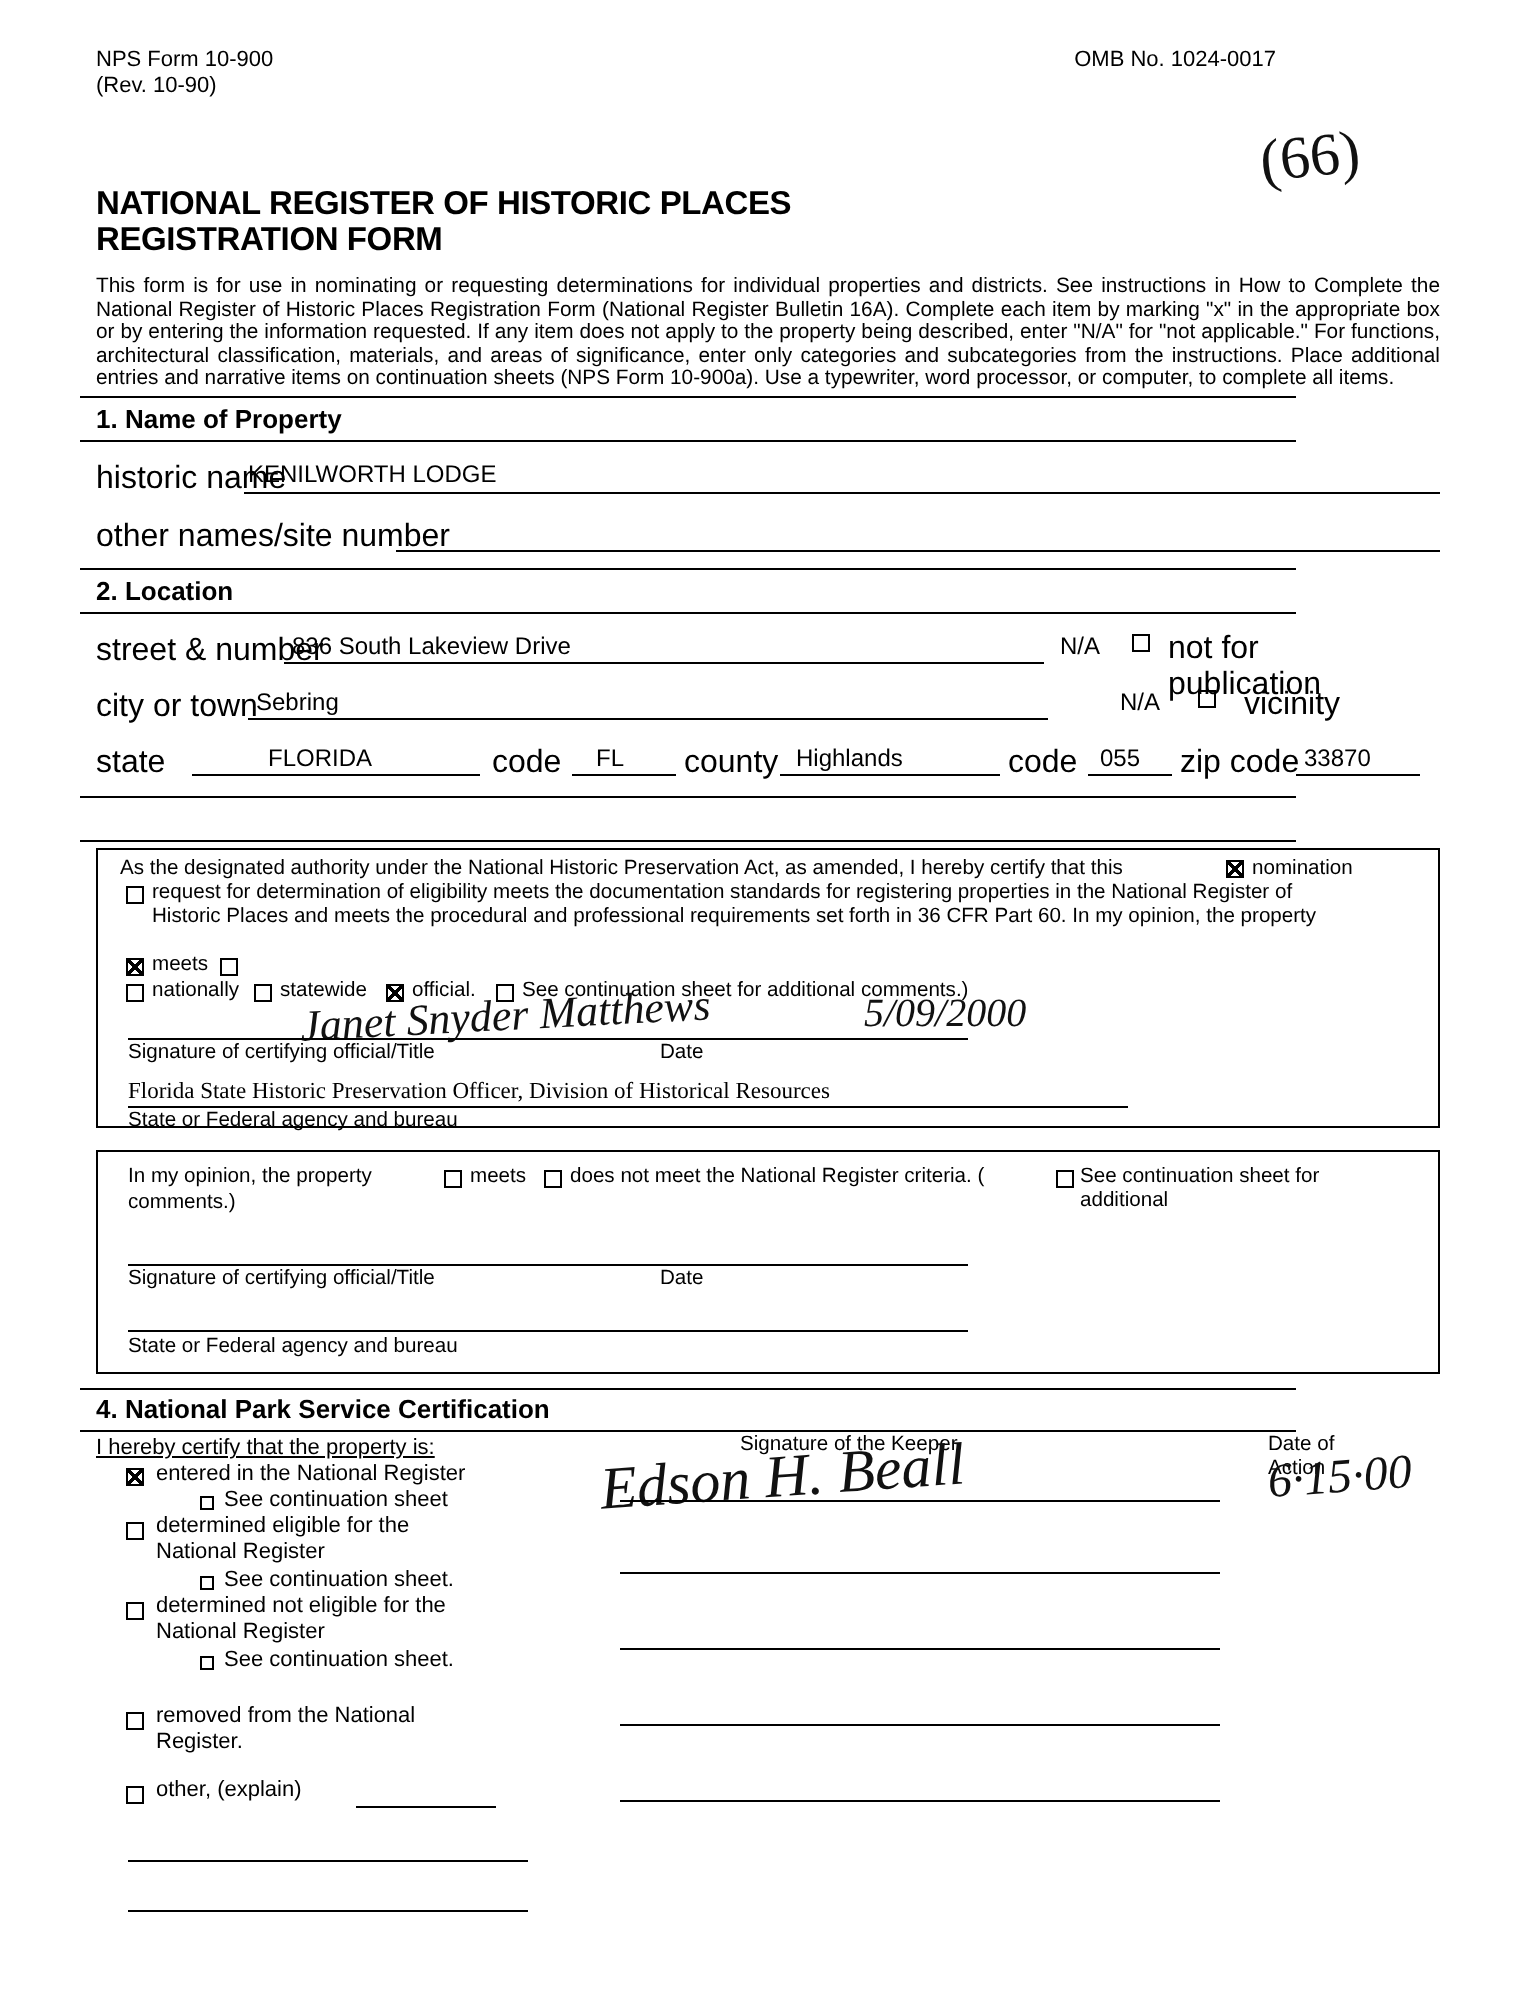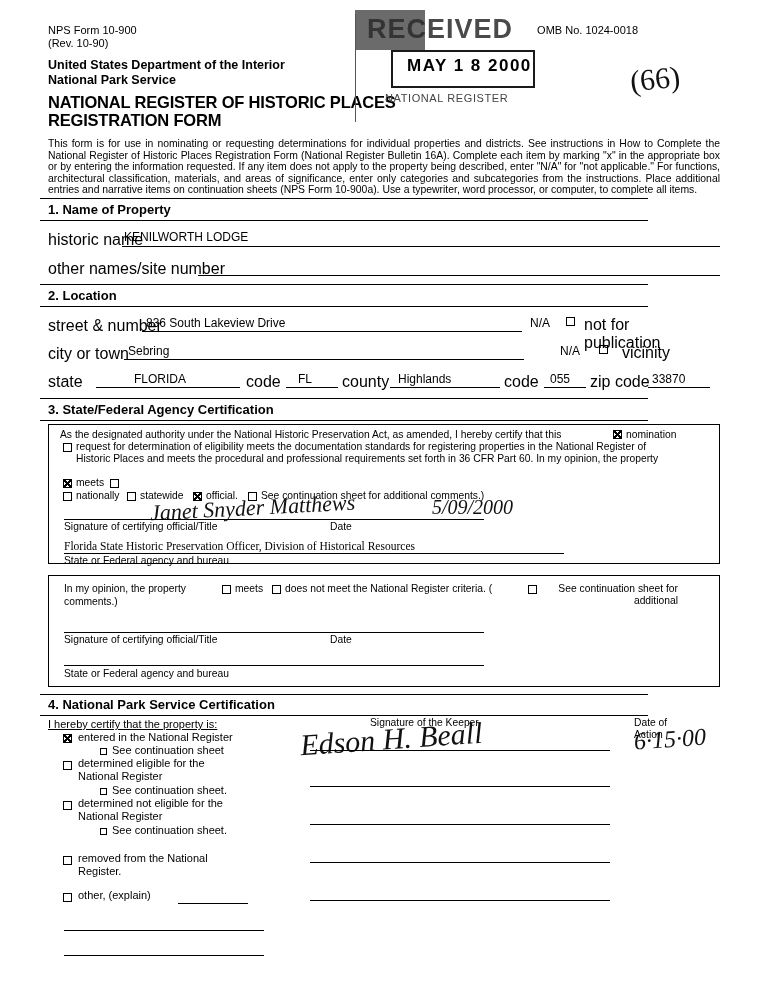--- a/index.html
+++ b/index.html
@@ -206,37 +206,27 @@
   }
 </style>
 </head>
 <body>
 
 <div class="page">
 
   <div class="hdr-row">
     <div class="hdr-left">NPS Form 10-900
 (Rev. 10-90)</div>
-    <div class="hdr-right">OMB No. 1024-0018</div>
+    <div class="hdr-right">OMB No. 1024-0017</div>
   </div>
 
-  <div class="agency">United States Department of the Interior
-National Park Service</div>
   <div class="main-title">NATIONAL REGISTER OF HISTORIC PLACES
 REGISTRATION FORM</div>
   <div class="intro">This form is for use in nominating or requesting determinations for individual properties and districts.  See instructions in How to Complete the National Register of Historic Places Registration Form (National Register Bulletin 16A).  Complete each item by marking "x" in the appropriate box or by entering the information requested.  If any item does not apply to the property being described, enter "N/A" for "not applicable."  For functions, architectural classification, materials, and areas of significance, enter only categories and subcategories from the instructions.  Place additional entries and narrative items on continuation sheets (NPS Form 10-900a).  Use a typewriter, word processor, or computer, to complete all items.</div>
 
-  <div class="stamp">
-    <div class="smear"></div>
-    <div class="vline"></div>
-    <div class="received">RECEIVED</div>
-    <div class="box"></div>
-    <div class="date">MAY 1 8 2000</div>
-    <div class="natreg">NATIONAL REGISTER</div>
-  </div>
   <div class="handnum">(66)</div>
 
   <div class="rule" style="top:198px;"></div>
   <div class="sec-title" style="top:202px;">1. Name of Property</div>
   <div class="rule" style="top:220px; border-top-width:1.1px;"></div>
 
   <div class="fld-label" style="top:231px; left:48px;">historic name</div>
   <div class="fld-val" style="top:230px; left:124px;">KENILWORTH LODGE</div>
   <div class="uline" style="top:246px; left:122px; width:598px;"></div>
 
@@ -272,21 +262,20 @@
   <div class="fld-val" style="top:372px; left:398px;">Highlands</div>
   <div class="uline" style="top:387px; left:390px; width:110px;"></div>
   <div class="fld-label" style="top:373px; left:504px;">code</div>
   <div class="fld-val" style="top:372px; left:550px;">055</div>
   <div class="uline" style="top:387px; left:544px; width:42px;"></div>
   <div class="fld-label" style="top:373px; left:590px;">zip code</div>
   <div class="fld-val" style="top:372px; left:652px;">33870</div>
   <div class="uline" style="top:387px; left:648px; width:62px;"></div>
 
   <div class="rule" style="top:398px;"></div>
-  <div class="sec-title" style="top:402px;">3. State/Federal Agency Certification</div>
   <div class="rule" style="top:420px; border-top-width:1.1px;"></div>
 
   <div class="cert-box" style="top:424px; left:48px; width:672px; height:140px;"></div>
 
   <div class="cert-text" style="top:429px; left:60px; width:600px;">As the designated authority under the National Historic Preservation Act, as amended, I hereby certify that this</div>
   <div class="chk x" style="top:430px; left:613px;"></div>
   <div class="cert-text" style="top:429px; left:626px;">nomination</div>
 
   <div class="chk" style="top:443px; left:63px;"></div>
   <div class="cert-text" style="top:441px; left:76px; width:586px;">request for determination of eligibility meets the documentation standards for registering properties in the National Register of Historic Places and meets the procedural and professional requirements set forth in 36 CFR Part 60. In my opinion, the property</div>
@@ -314,21 +303,21 @@
   <div class="uline" style="top:553px; left:64px; width:500px;"></div>
   <div class="cert-text" style="top:555px; left:64px;">State or Federal agency and bureau</div>
 
   <div class="cert-box" style="top:575px; left:48px; width:672px; height:112px;"></div>
   <div class="cert-text" style="top:583px; left:64px;">In my opinion, the property</div>
   <div class="chk" style="top:585px; left:222px;"></div>
   <div class="cert-text" style="top:583px; left:235px;">meets</div>
   <div class="chk" style="top:585px; left:272px;"></div>
   <div class="cert-text" style="top:583px; left:285px;">does not meet the National Register criteria. (</div>
   <div class="chk" style="top:585px; left:528px;"></div>
-  <div class="cert-text" style="top:583px; left:540px;text-align:right;">See continuation sheet for additional</div>
+  <div class="cert-text" style="top:583px; left:540px;">See continuation sheet for additional</div>
   <div class="cert-text" style="top:596px; left:64px;">comments.)</div>
 
   <div class="uline" style="top:632px; left:64px; width:420px;"></div>
   <div class="cert-text" style="top:634px; left:64px;">Signature of certifying official/Title</div>
   <div class="cert-text" style="top:634px; left:330px;">Date</div>
   <div class="uline" style="top:665px; left:64px; width:420px;"></div>
   <div class="cert-text" style="top:668px; left:64px;">State or Federal agency and bureau</div>
 
   <div class="rule" style="top:694px;"></div>
   <div class="sec-title" style="top:697px;">4.  National Park Service Certification</div>

